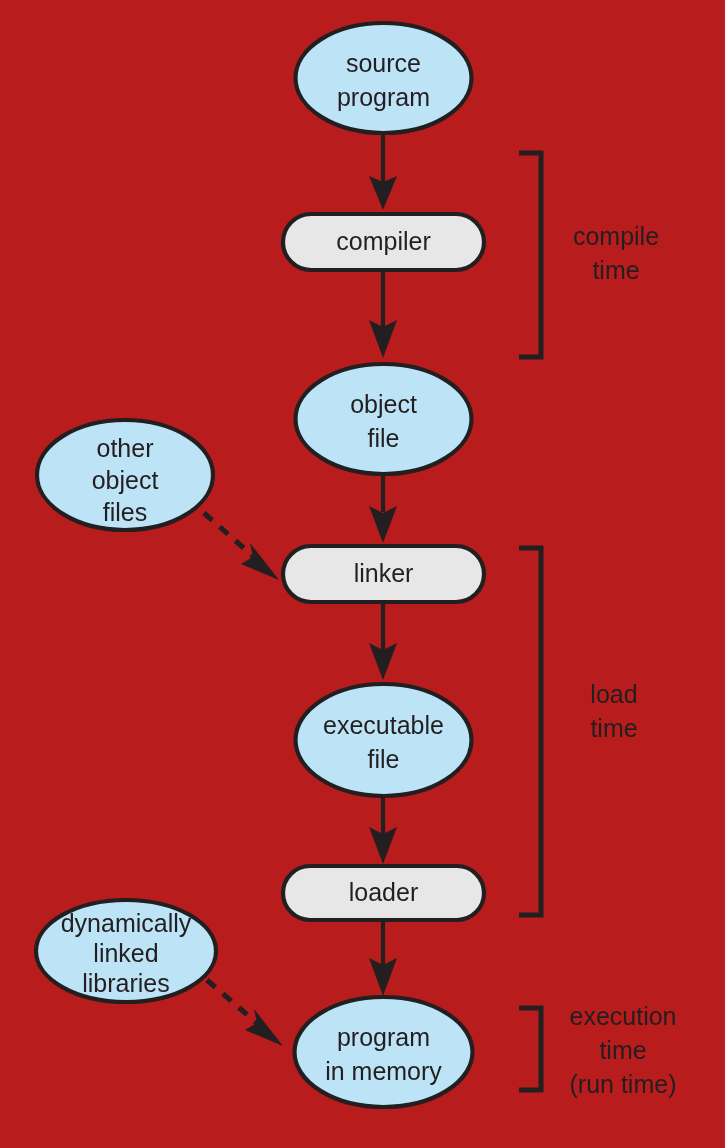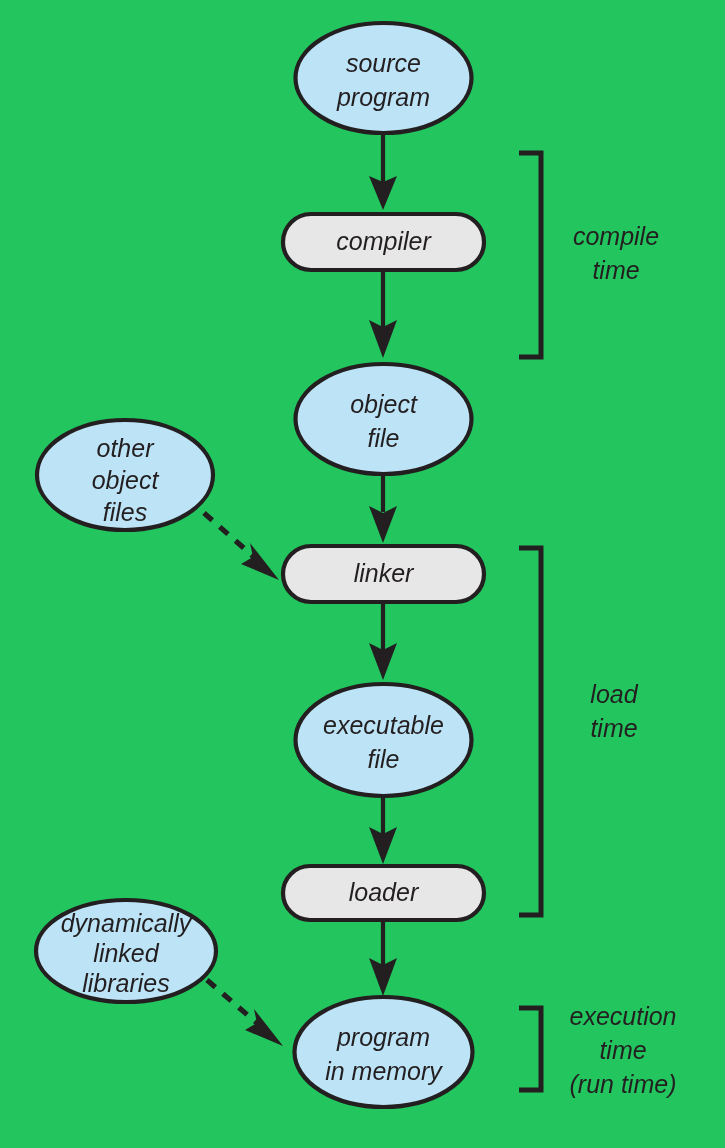--- a/index.html
+++ b/index.html
@@ -10,22 +10,21 @@
   body {
     width: 725px;
     height: 1148px;
     font-family: "Liberation Sans", sans-serif;
     overflow: hidden;
   }
   #diagram-root {
     position: relative;
     width: 725px;
     height: 1148px;
-    background: #22c55e;
-    font-style: italic;
+    background: #b91c1c;
   }
   svg.diagram-canvas {
     display: block;
     width: 725px;
     height: 1148px;
   }
   .node-shape {
     stroke: #231f20;
     stroke-width: 4.2;
   }

